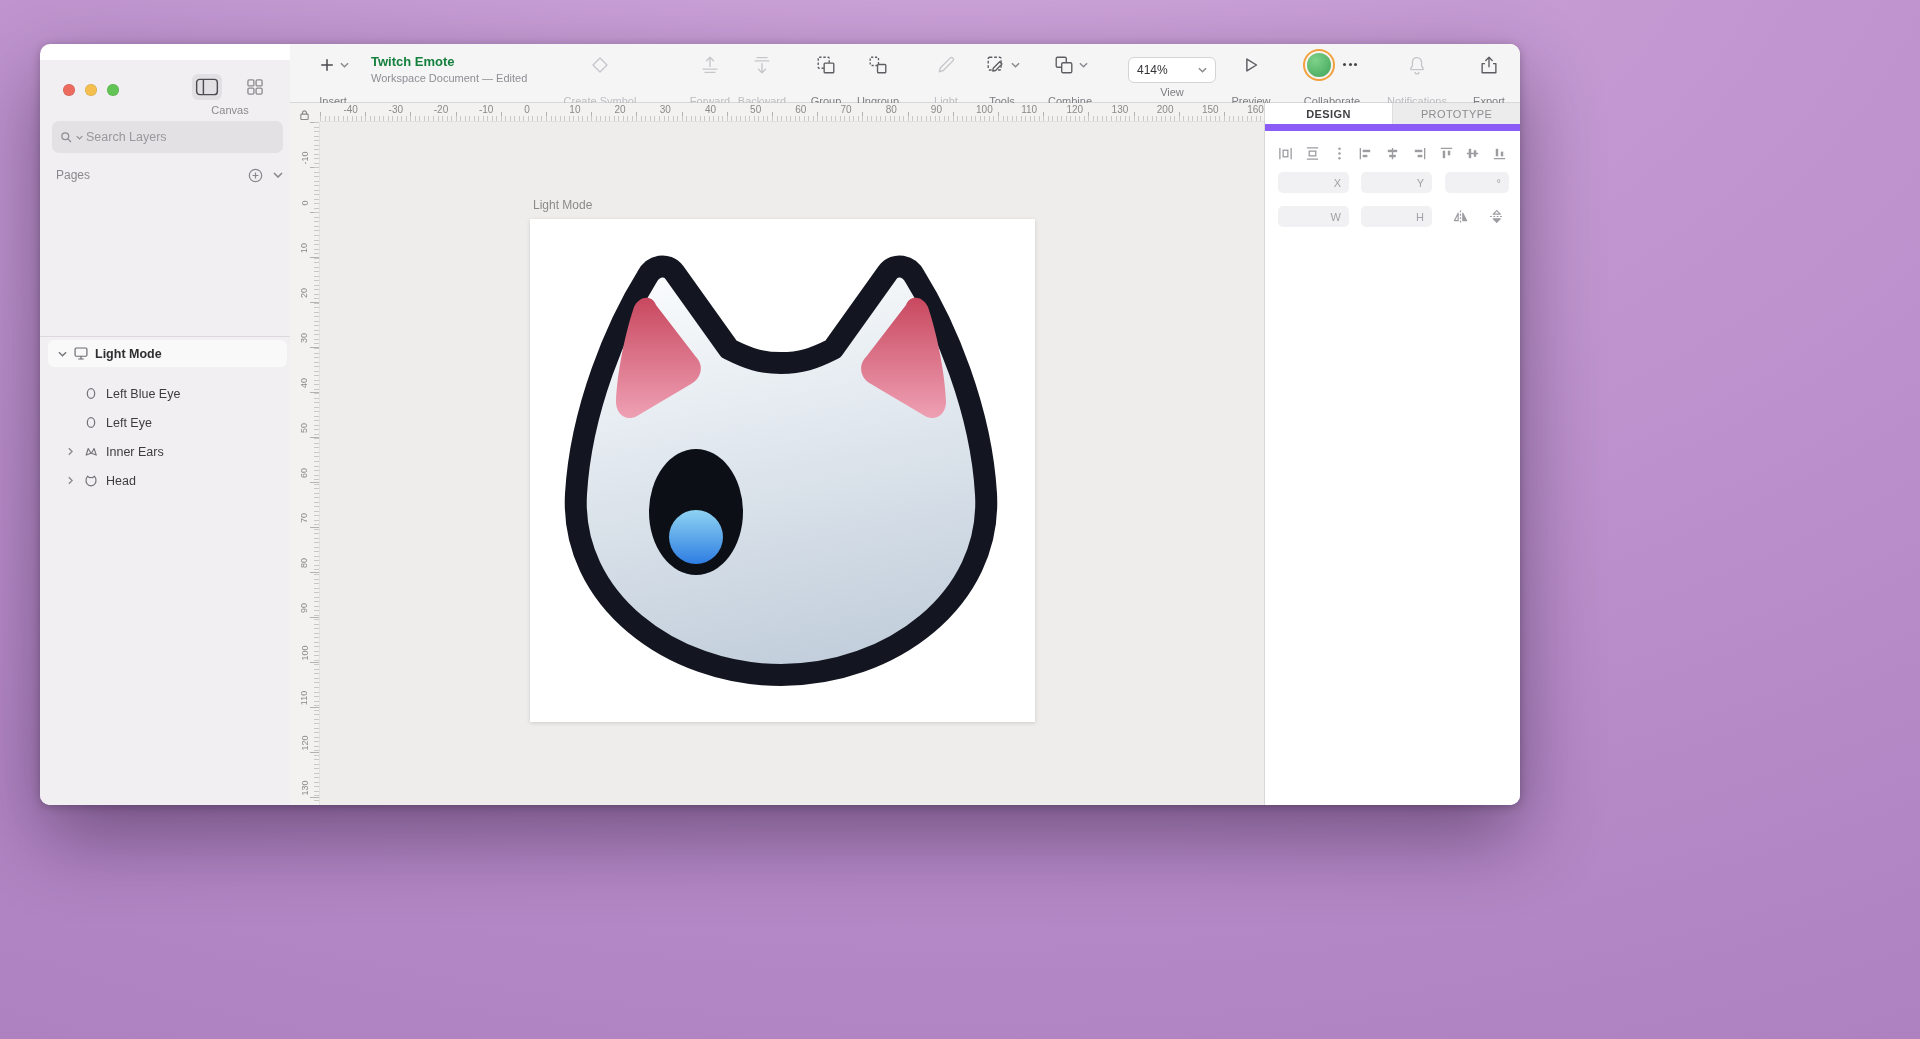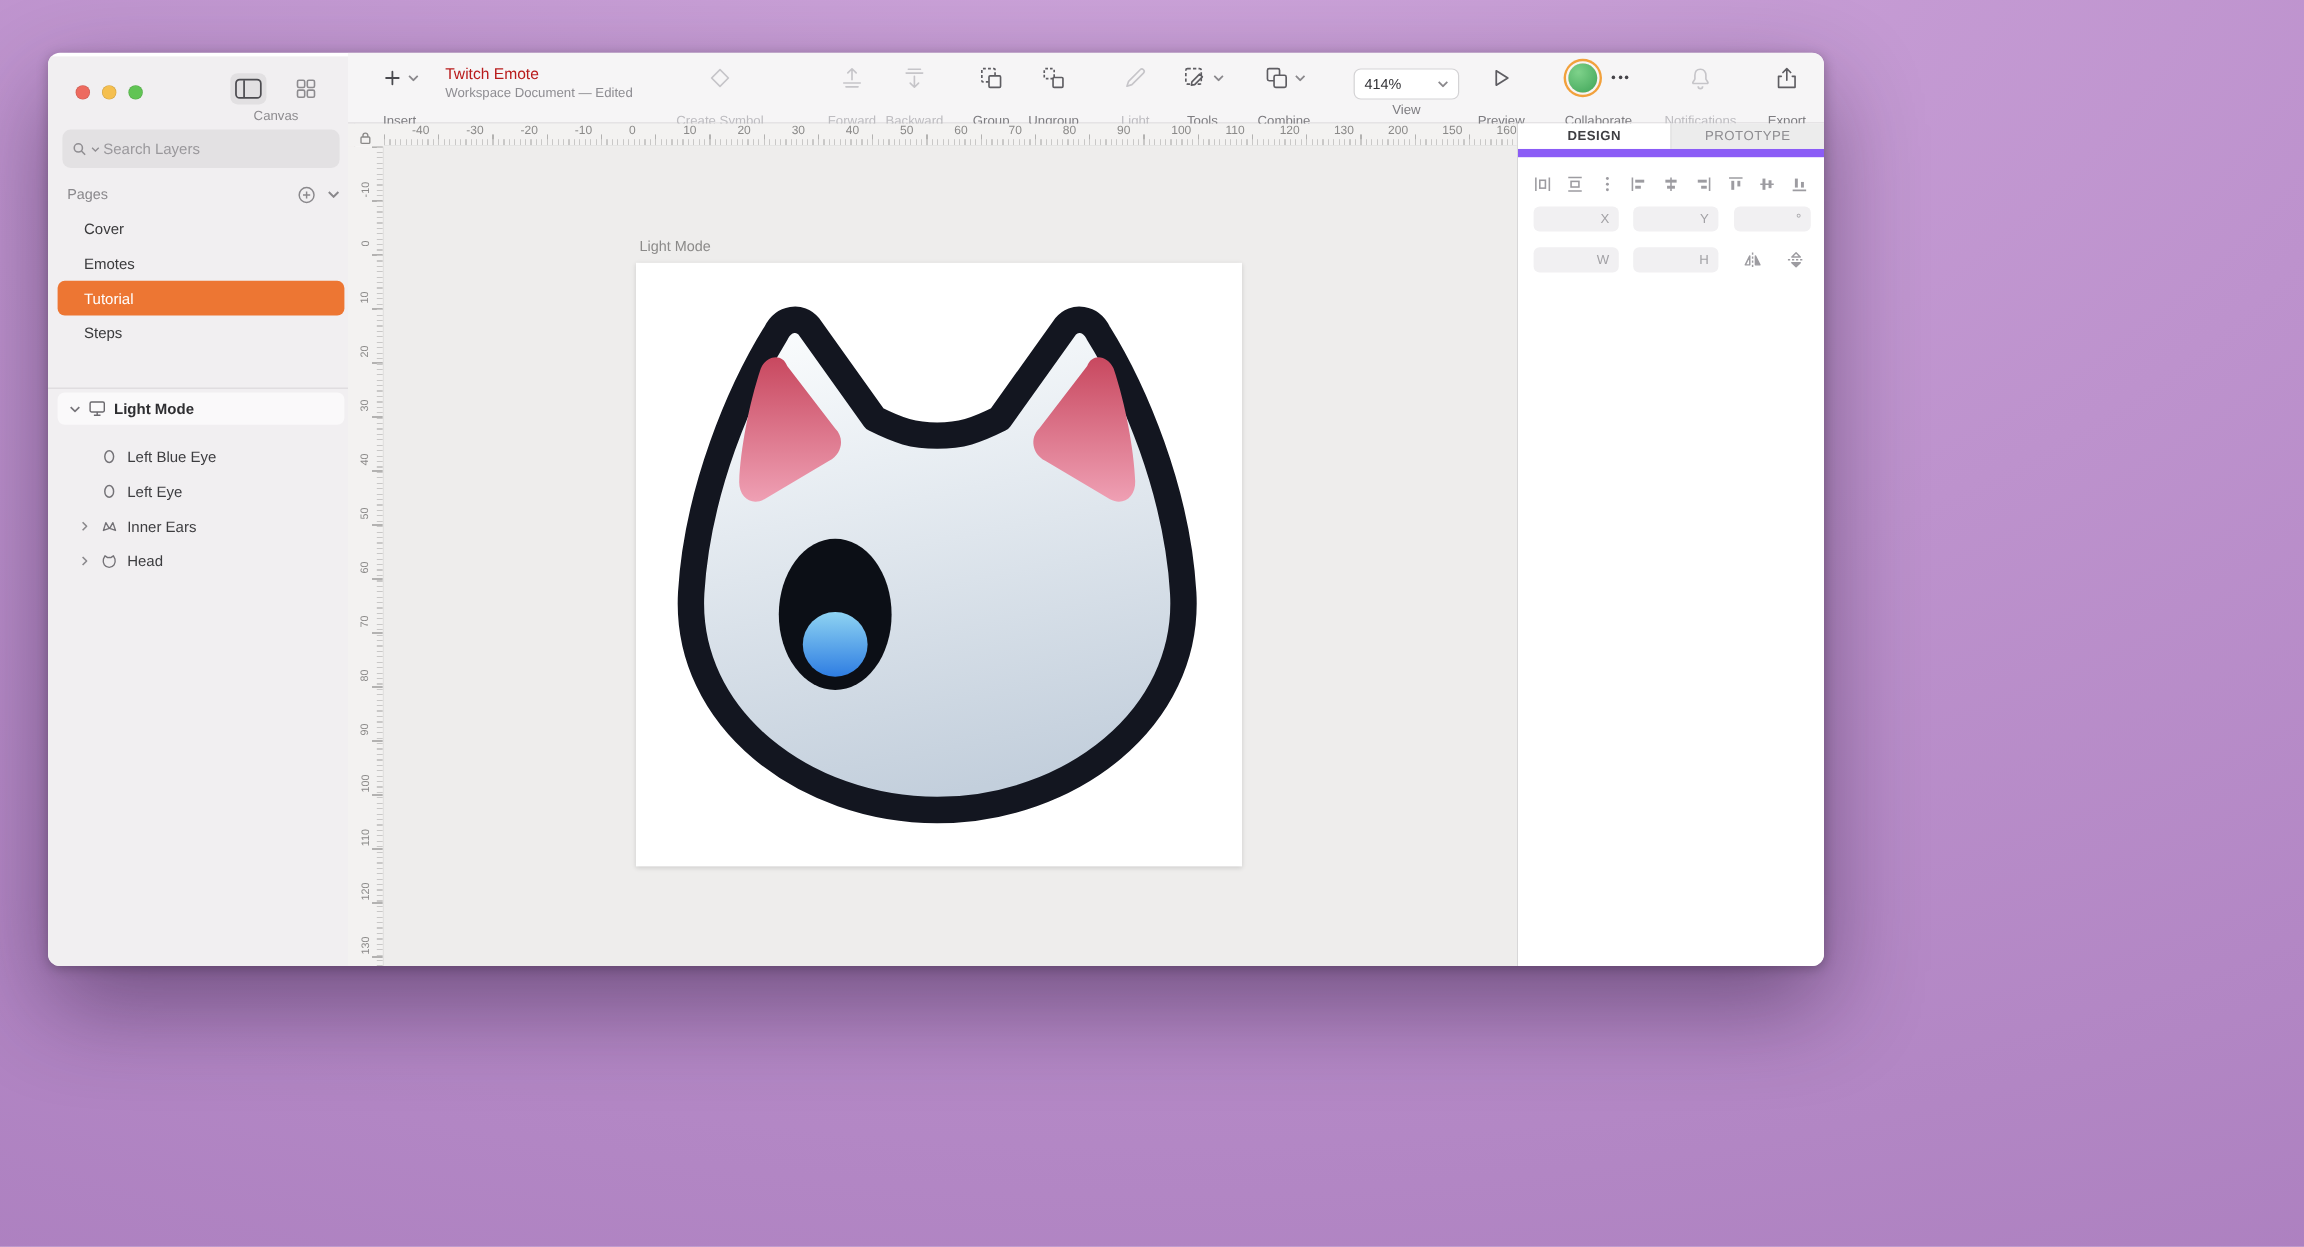--- a/index.html
+++ b/index.html
@@ -3,21 +3,21 @@
 <meta charset="utf-8">
 <style>
   * { margin:0; padding:0; box-sizing:border-box; }
   html,body { width:1920px; height:1039px; overflow:hidden; font-family:"Liberation Sans", sans-serif; }
   body { background: radial-gradient(130% 150% at 50% -15%, #cfa6dc 0%, #bd92cd 45%, #a87bbc 100%); }
 
   .window { position:absolute; left:40px; top:44px; width:1480px; height:761px; border-radius:10px;
             background:#ffffff; box-shadow:0 32px 80px rgba(30,10,45,.45), 0 2px 10px rgba(0,0,0,.25); overflow:hidden; }
 
   
-  .sidebar { position:absolute; left:0; top:3px; width:256px; height:100%; background:#f1eff1; border-right:1px solid #d6d4d6; }
+  .sidebar { position:absolute; left:0; top:16px; width:256px; height:100%; background:#f1eff1; border-right:1px solid #d6d4d6; }
   .tl { position:absolute; width:12px; height:12px; border-radius:50%; top:24px; box-shadow: inset 0 0 0 .5px rgba(0,0,0,.15); }
   .tl.red { left:23px; background:#ed6a5f; }
   .tl.yellow { left:45px; background:#f5bf4f; }
   .tl.green { left:67px; background:#61c454; }
   .view-toggle { position:absolute; top:14px; width:30px; height:26px; border:none; background:transparent; border-radius:6px;
                  display:flex; align-items:center; justify-content:center; color:#8d8b8f; cursor:default; }
   .view-toggle.selected { background:#e2e0e2; color:#4c4b50; }
   .vt-canvas { left:152px; }
   .vt-components { left:200px; }
   .vt-label { position:absolute; top:44px; left:140px; width:100px; text-align:center; font-size:11px; color:#8d8b8f; }
@@ -46,21 +46,21 @@
   .layer-row .lyr-icon { width:18px; display:flex; justify-content:center; color:#747277; }
 
   
   .toolbar { position:absolute; left:250px; top:0; width:1230px; height:59px; background:#f6f5f6; border-bottom:1px solid #d9d8d9; }
   .tb-item { position:absolute; top:7px; width:84px; text-align:center; font-size:11px; color:#7d7c80; }
   .tb-item .ic { height:27px; display:flex; align-items:center; justify-content:center; gap:4px; color:#5e5d62; }
   .tb-item .lbl { display:block; margin-top:17px; }
   .tb-item.disabled { color:#bdbcc0; }
   .tb-item.disabled .ic { color:#c6c5c9; }
   .doc-title-block { position:absolute; left:81px; top:10px; }
-  .doc-title { font-size:13px; font-weight:normal; color:#b91c1c; }
+  .doc-title { font-size:13px; font-weight:bold; color:#15803d; }
   .doc-subtitle { font-size:11px; color:#8e8d92; margin-top:3px; }
   .zoom-dd { position:absolute; left:838px; top:13px; width:88px; height:26px; background:#ffffff; border:1px solid #d4d3d5;
              border-radius:6px; display:flex; align-items:center; padding:0 8px; font-size:12px; color:#333337; }
   .zoom-dd .chev { margin-left:auto; color:#8a888c; }
   .view-lbl { position:absolute; left:840px; top:42px; width:84px; text-align:center; font-size:11px; color:#7d7c80; }
   .avatar { width:24px; height:24px; border-radius:50%; background:radial-gradient(circle at 35% 30%, #7ed28a, #3fa458);
             box-shadow:0 0 0 2px #f6f5f6, 0 0 0 4px #f2a13c; }
   .dots { display:flex; gap:2.5px; margin-left:8px; }
   .dots i { width:3px; height:3px; border-radius:50%; background:#454449; }
 
@@ -158,38 +158,20 @@
           </svg>
         </span>
         <span>
           <svg width="10" height="6" viewBox="0 0 10 6" fill="none" stroke="currentColor" stroke-width="1.6">
               <path d="M1 1l4 4 4-4"></path>
             </svg>
         </span>
       </span>
     </div>
 
-    <div class="pages-list">
-
-        <div class="page-row">
-          <span>Cover</span>
-        </div>
-
-        <div class="page-row">
-          <span>Emotes</span>
-        </div>
-
-        <div class="page-row selected">
-          <span>Tutorial</span>
-        </div>
-
-        <div class="page-row">
-          <span>Steps</span>
-        </div>
-      </div>
 
     <div class="sb-divider"></div>
 
     <div class="artboard-row">
       <span class="chev">
         <svg width="9" height="6" viewBox="0 0 10 6" fill="none" stroke="currentColor" stroke-width="1.6">
             <path d="M1 1l4 4 4-4"></path>
           </svg>
       </span>
       <span style="color:#6b696e;">

